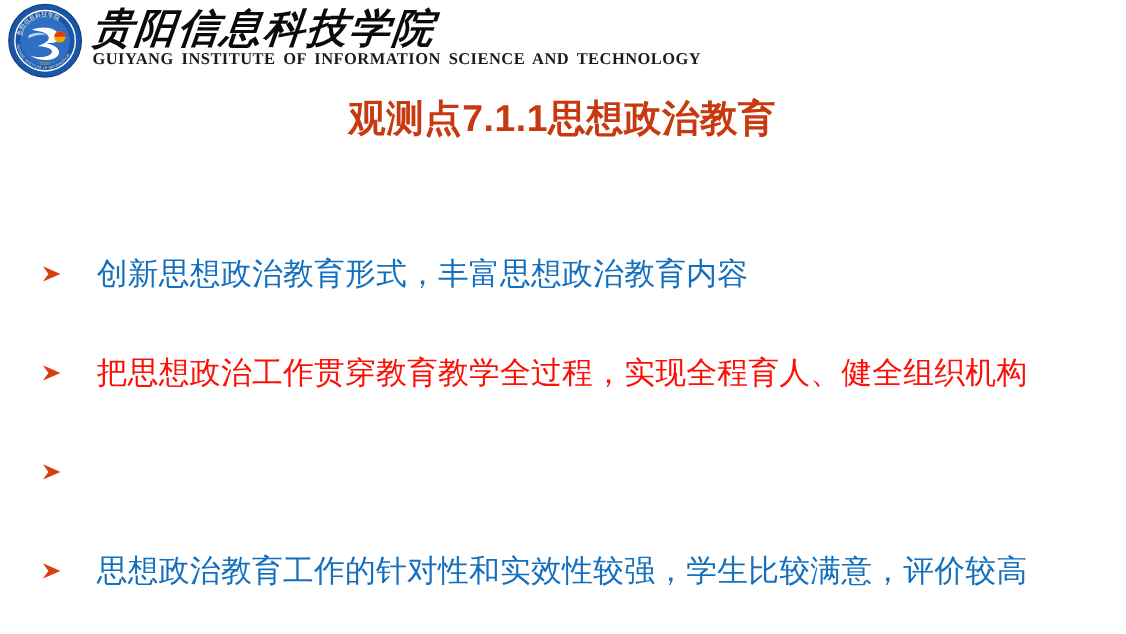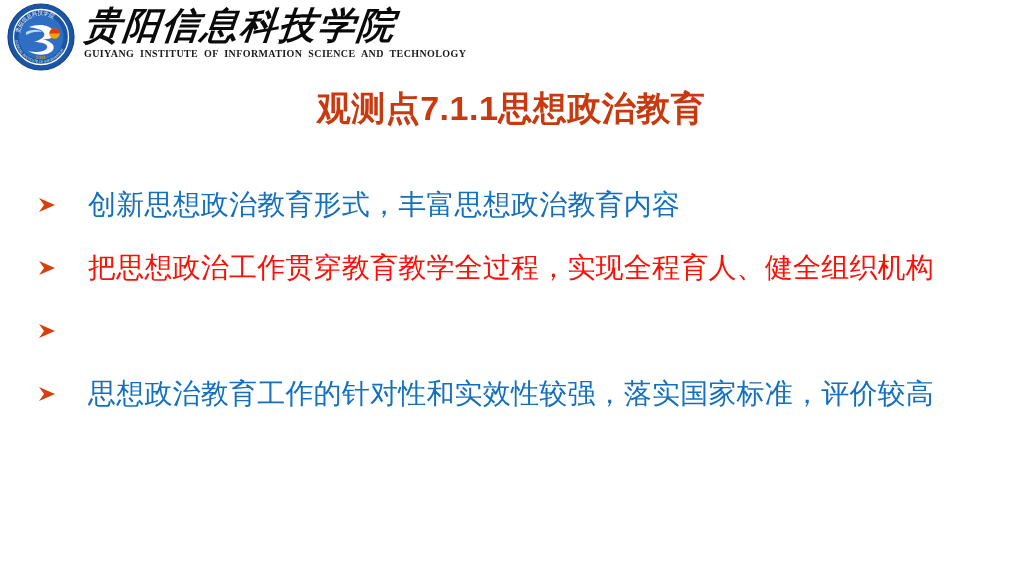--- a/index.html
+++ b/index.html
@@ -56,21 +56,21 @@
     letter-spacing: 2px;
     color: #0a0a0a;
     white-space: nowrap;
     transform: skewX(-6deg);
     font-style: italic;
   }
 
   .brand-en {
     margin-top: 1px;
     font-family: "Liberation Serif", "DejaVu Serif", serif;
-    font-size: 10px;
+    font-size: 15px;
     line-height: 14px;
     font-weight: 700;
     color: #1a1a1a;
     white-space: nowrap;
     word-spacing: 3px;
     letter-spacing: 0.4px;
   }
 
   
   .slide-title {
@@ -95,20 +95,21 @@
     left: 34px;
     top: 182px;
     width: 980px;
   }
 
   .bullet {
     display: flex;
     align-items: center;
     height: 46px;
     margin-bottom: 17px;
+    margin-top: 44px;
   }
   .bullet:last-child { margin-bottom: 0; }
 
   .bullet-marker {
     flex: 0 0 26px;
     width: 26px;
     height: 26px;
     margin-right: 28px;
     position: relative;
   }
@@ -192,18 +193,18 @@
         </svg>
       </span>
     </div>
 
     <div class="bullet">
       <span class="bullet-marker">
         <svg viewBox="0 0 26 26" xmlns="http://www.w3.org/2000/svg">
           <path d="M5 6 L21 13 L5 20 L10 13 Z" fill="#D6400C"></path>
         </svg>
       </span>
-      <span class="bullet-text blue">思想政治教育工作的针对性和实效性较强，落实国家标准，评价较高</span>
+      <span class="bullet-text blue">思想政治教育工作的针对性和实效性较强，学生比较满意，评价较高</span>
     </div>
 
   </div>
 
 </div>
 
 </body></html>

